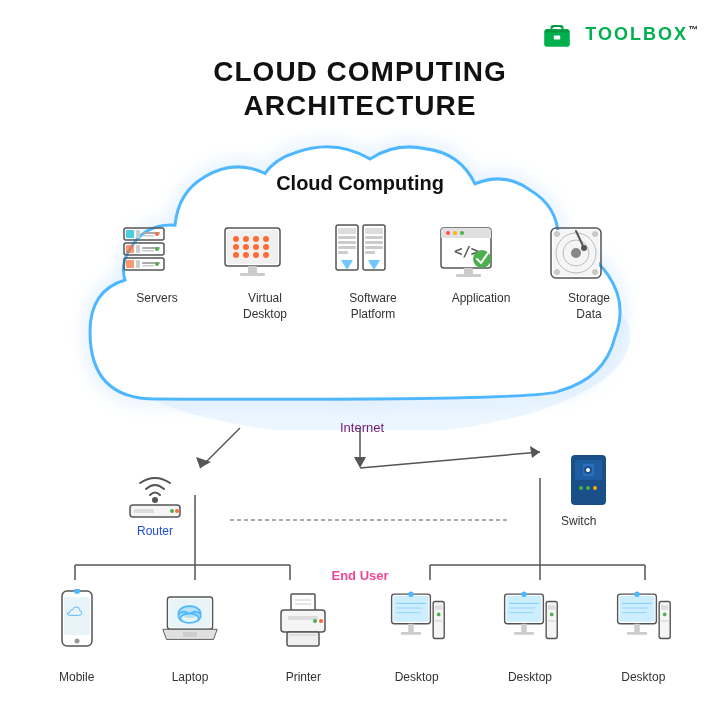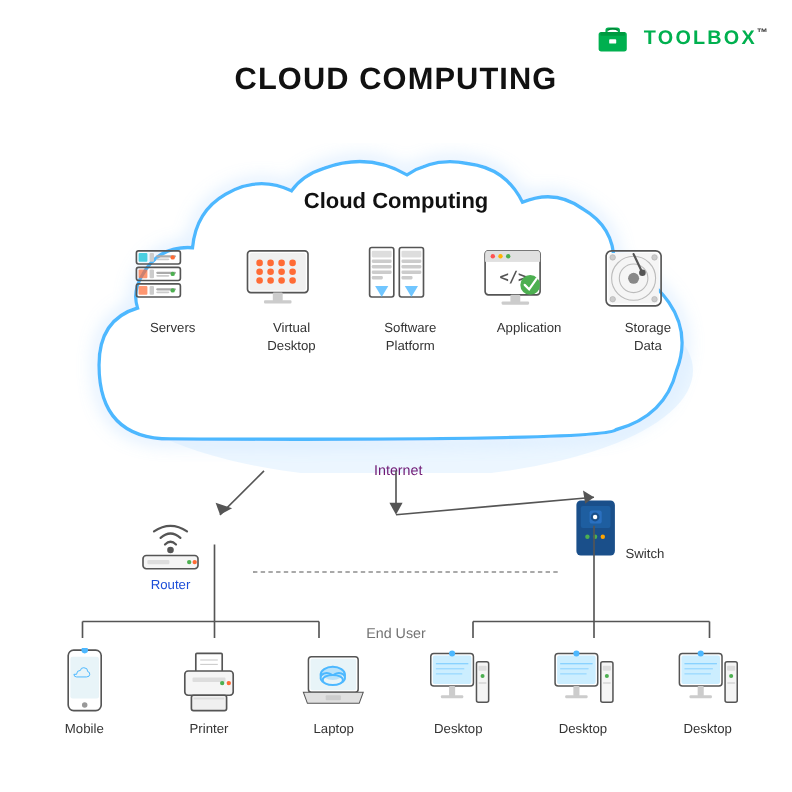--- a/index.html
+++ b/index.html
@@ -127,39 +127,40 @@
     .router-label {
       font-size: 12px;
       color: #1d4ed8;
       margin-top: 4px;
     }
 
     
     .switch-group {
       position: absolute;
       top: 30px;
-      right: 116px;
-      display: flex;
-      flex-direction: row;
-      align-items: flex-end;
+      right: 104px;
+      display: flex;
+      flex-direction: column;
+      align-items: flex-start;
     }
     .switch-label {
       font-size: 12px;
       color: #333;
       margin-top: 4px;
     }
 
     
     .end-user-label {
       position: absolute;
       top: 148px;
       left: 50%;
       transform: translateX(-50%);
       font-size: 13px;
-      color: #737373;
+      color: #ec4899;
+      font-weight: bold;
     }
 
     
     .bottom-devices {
       position: absolute;
       top: 170px;
       left: 0;
       right: 0;
       display: flex;
       justify-content: space-around;
@@ -175,21 +176,21 @@
     .device-icon {
       width: 60px;
       height: 60px;
       display: flex;
       align-items: center;
       justify-content: center;
     }
     .device-label {
       font-size: 12px;
       color: #333;
-      margin-top: 5px;
+      margin-top: 20px;
       text-align: center;
     }
 
     
     .connections-overlay {
       position: absolute;
       top: 0;
       left: 0;
       width: 720px;
       height: 720px;
@@ -210,20 +211,21 @@
   </svg>
   <div>
     <span style="font-size:18px;font-weight:900;color:#333;letter-spacing:2px;">
       <span style="color:#00b04f;">TOOLBOX</span><span style="font-size:10px;vertical-align:super;color:#333;">™</span>
     </span>
   </div>
 </div>
 
 <div class="main-title">
   <div>CLOUD COMPUTING</div>
+  <div>ARCHITECTURE</div>
 </div>
 
 <div class="cloud-container">
 
   <svg class="cloud-svg" viewBox="0 0 600 290" preserveAspectRatio="none">
     <defs>
       <filter id="cloud-glow">
         <feGaussianBlur stdDeviation="8" result="blur"></feGaussianBlur>
         <feComposite in="SourceGraphic" in2="blur" operator="over"></feComposite>
       </filter>
@@ -436,60 +438,60 @@
           <circle cx="20" cy="52" r="2.5" fill="#999"></circle>
 
           <circle cx="20" cy="2" r="3" fill="#4db8ff"></circle>
         </svg>
       </div>
       <div class="device-label">Mobile</div>
     </div>
 
     <div class="device-item">
       <div class="device-icon">
-        <svg width="60" height="60" viewBox="0 0 60 60">
-
-          <rect x="18" y="4" width="24" height="18" rx="1" fill="none" stroke="#555" stroke-width="1.5"></rect>
-          <line x1="22" y1="10" x2="38" y2="10" stroke="#ccc" stroke-width="1"></line>
-          <line x1="22" y1="14" x2="38" y2="14" stroke="#ccc" stroke-width="1"></line>
-
-          <rect x="8" y="20" width="44" height="22" rx="3" fill="#f5f5f5" stroke="#555" stroke-width="1.5"></rect>
-
-          <rect x="15" y="26" width="30" height="4" rx="1" fill="#ddd"></rect>
-
-          <circle cx="42" cy="31" r="2" fill="#4caf50"></circle>
-          <circle cx="48" cy="31" r="2" fill="#ff6b35"></circle>
-
-          <rect x="14" y="42" width="32" height="14" rx="2" fill="#f0f0f0" stroke="#555" stroke-width="1.5"></rect>
-          <rect x="16" y="44" width="28" height="2" rx="1" fill="#ddd"></rect>
-        </svg>
-      </div>
-      <div class="device-label">Printer</div>
-    </div>
-
-    <div class="device-item">
-      <div class="device-icon">
         <svg width="65" height="55" viewBox="0 0 65 55">
 
           <rect x="8" y="2" width="49" height="35" rx="3" fill="none" stroke="#555" stroke-width="1.5"></rect>
           <rect x="10" y="4" width="45" height="31" rx="2" fill="#e8f4f8"></rect>
 
           <ellipse cx="32" cy="20" rx="12" ry="8" fill="none" stroke="#4db8ff" stroke-width="2"></ellipse>
           <ellipse cx="26" cy="23" rx="6" ry="5" fill="#e8f4f8" stroke="#4db8ff" stroke-width="2"></ellipse>
           <ellipse cx="38" cy="23" rx="6" ry="5" fill="#e8f4f8" stroke="#4db8ff" stroke-width="2"></ellipse>
           <ellipse cx="32" cy="25" rx="10" ry="5" fill="#e8f4f8" stroke="#4db8ff" stroke-width="2"></ellipse>
 
           <ellipse cx="32" cy="18" rx="10" ry="7" fill="#4db8ff" opacity="0.3"></ellipse>
 
           <path d="M3 37 L62 37 L58 48 L7 48 Z" fill="#e0e0e0" stroke="#555" stroke-width="1"></path>
 
           <rect x="25" y="40" width="15" height="5" rx="1" fill="#ccc"></rect>
         </svg>
       </div>
       <div class="device-label">Laptop</div>
+    </div>
+
+    <div class="device-item">
+      <div class="device-icon">
+        <svg width="60" height="60" viewBox="0 0 60 60">
+
+          <rect x="18" y="4" width="24" height="18" rx="1" fill="none" stroke="#555" stroke-width="1.5"></rect>
+          <line x1="22" y1="10" x2="38" y2="10" stroke="#ccc" stroke-width="1"></line>
+          <line x1="22" y1="14" x2="38" y2="14" stroke="#ccc" stroke-width="1"></line>
+
+          <rect x="8" y="20" width="44" height="22" rx="3" fill="#f5f5f5" stroke="#555" stroke-width="1.5"></rect>
+
+          <rect x="15" y="26" width="30" height="4" rx="1" fill="#ddd"></rect>
+
+          <circle cx="42" cy="31" r="2" fill="#4caf50"></circle>
+          <circle cx="48" cy="31" r="2" fill="#ff6b35"></circle>
+
+          <rect x="14" y="42" width="32" height="14" rx="2" fill="#f0f0f0" stroke="#555" stroke-width="1.5"></rect>
+          <rect x="16" y="44" width="28" height="2" rx="1" fill="#ddd"></rect>
+        </svg>
+      </div>
+      <div class="device-label">Printer</div>
     </div>
 
     <div class="device-item">
       <div class="device-icon">
         <svg width="65" height="60" viewBox="0 0 65 60">
 
           <rect x="5" y="2" width="42" height="32" rx="3" fill="none" stroke="#555" stroke-width="1.5"></rect>
           <rect x="7" y="4" width="38" height="28" rx="2" fill="#cceeff"></rect>
 
           <line x1="10" y1="12" x2="42" y2="12" stroke="#4db8ff" stroke-width="1" opacity="0.7"></line>

